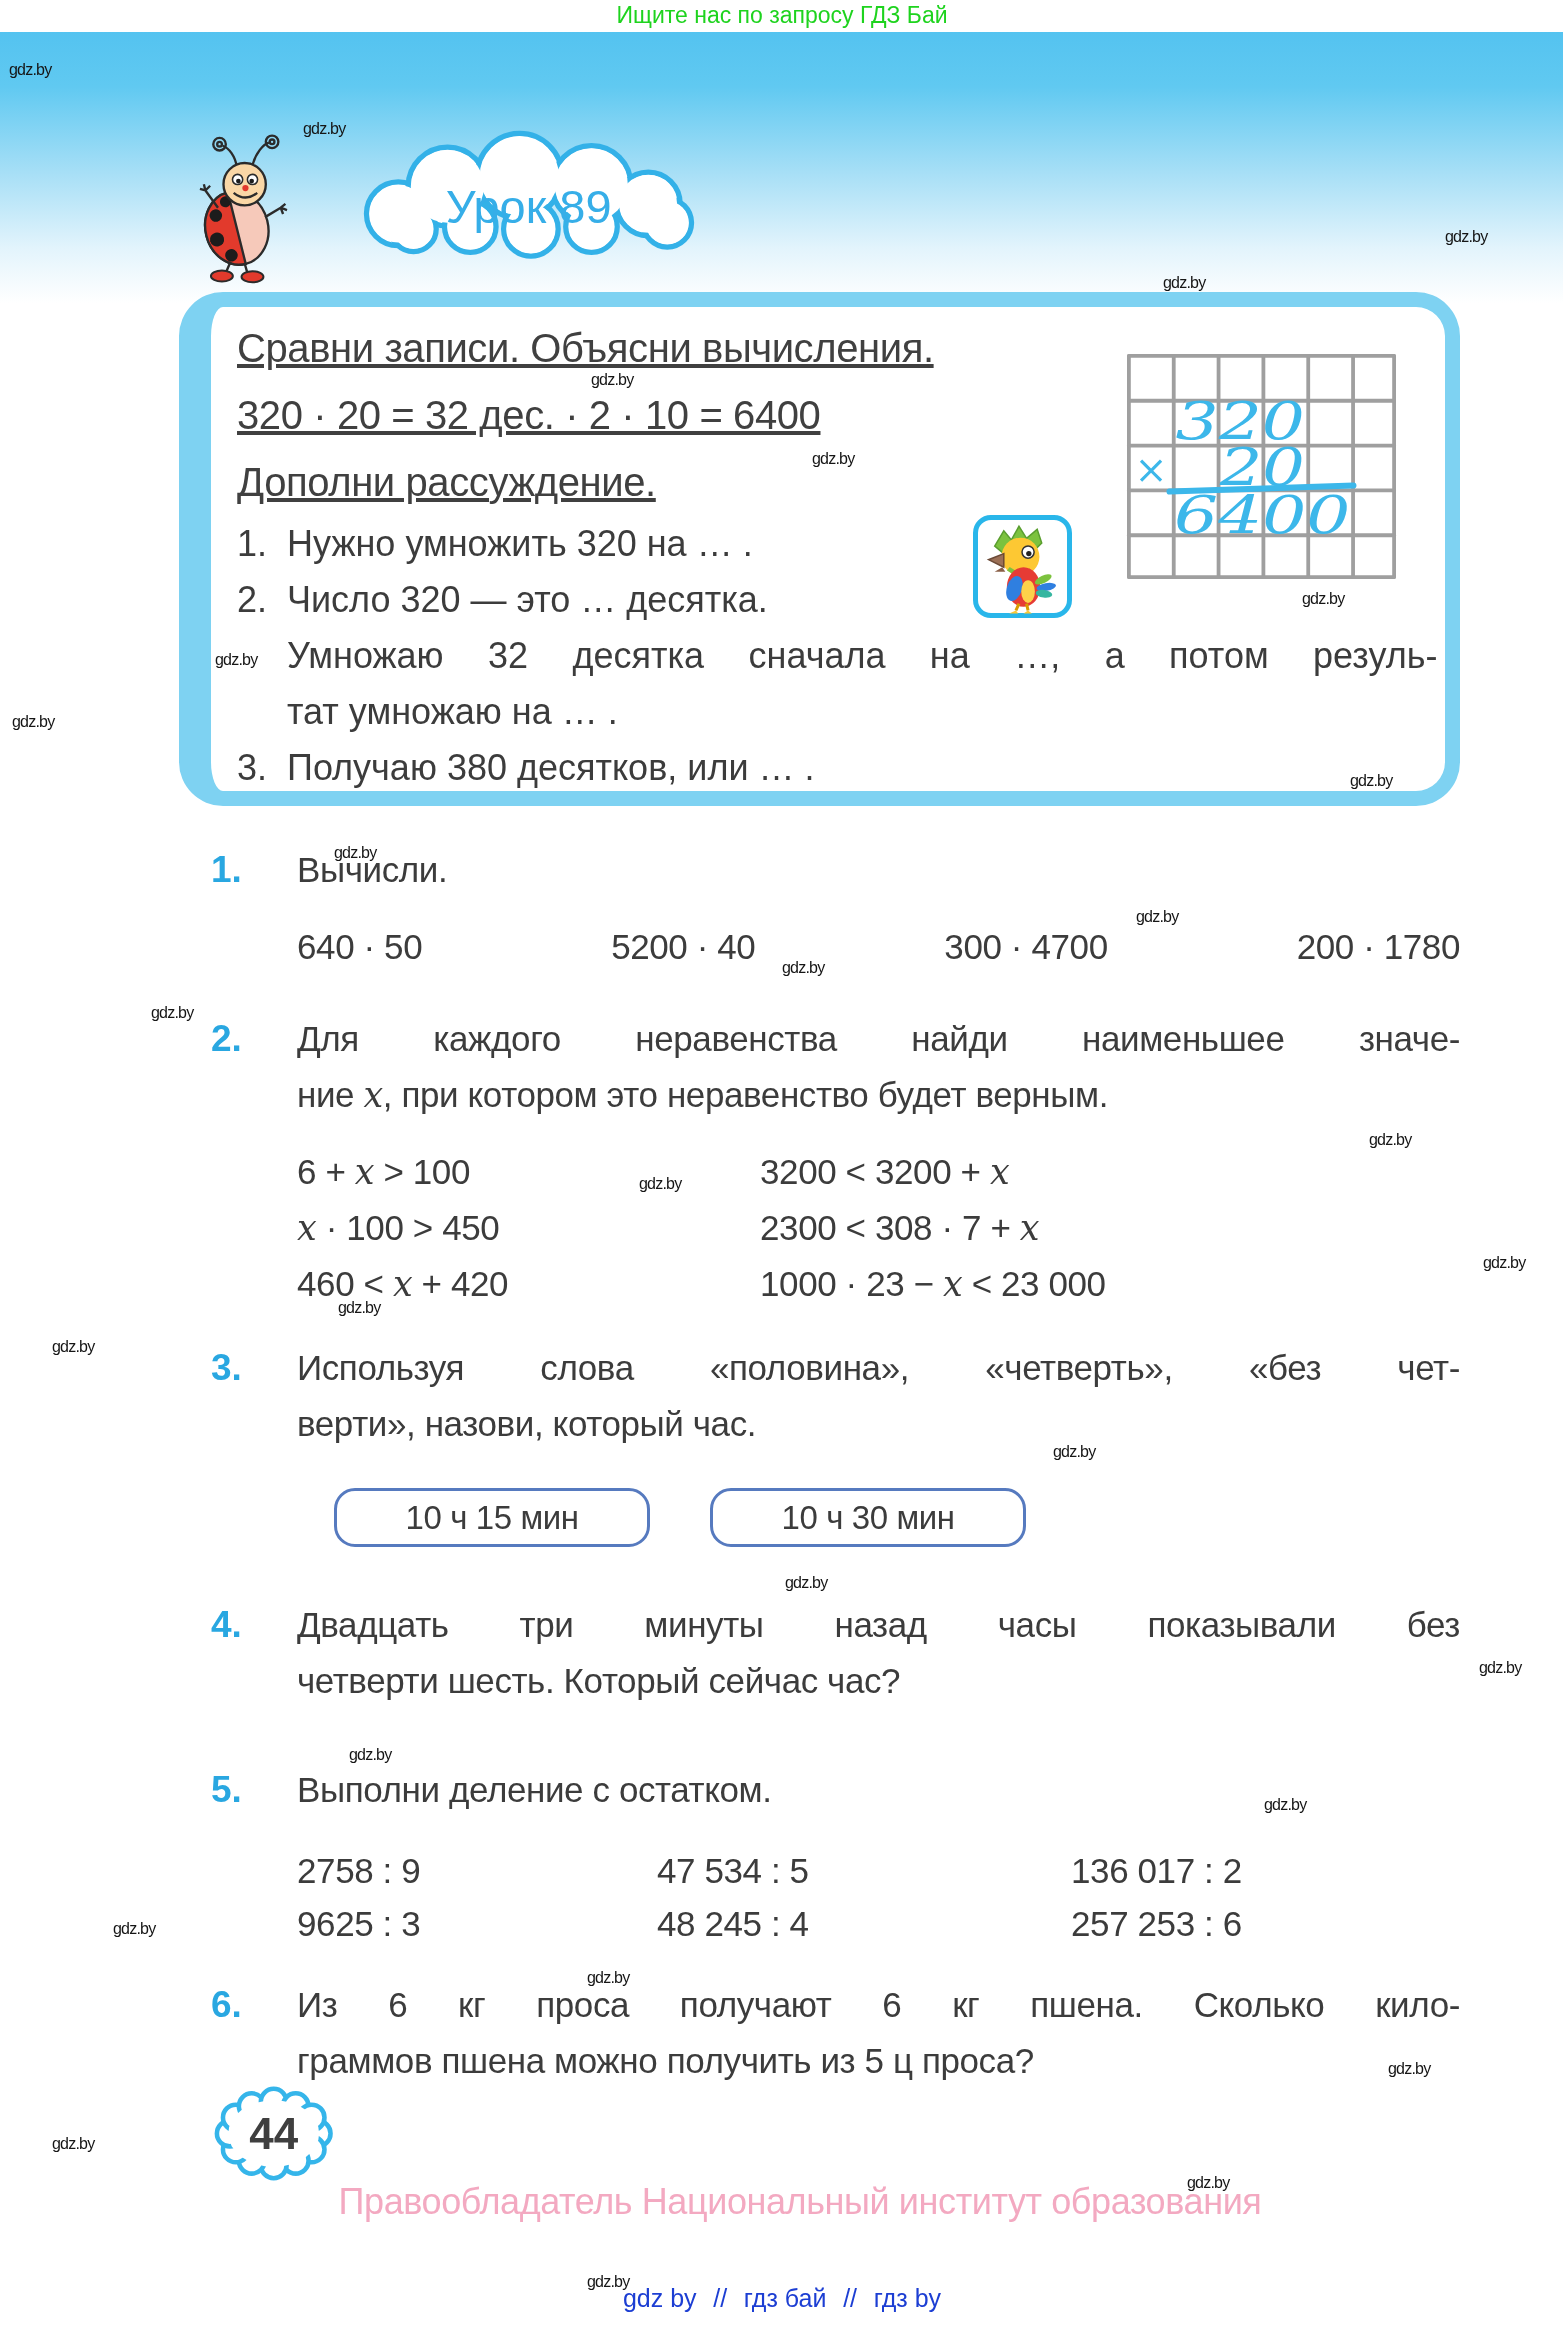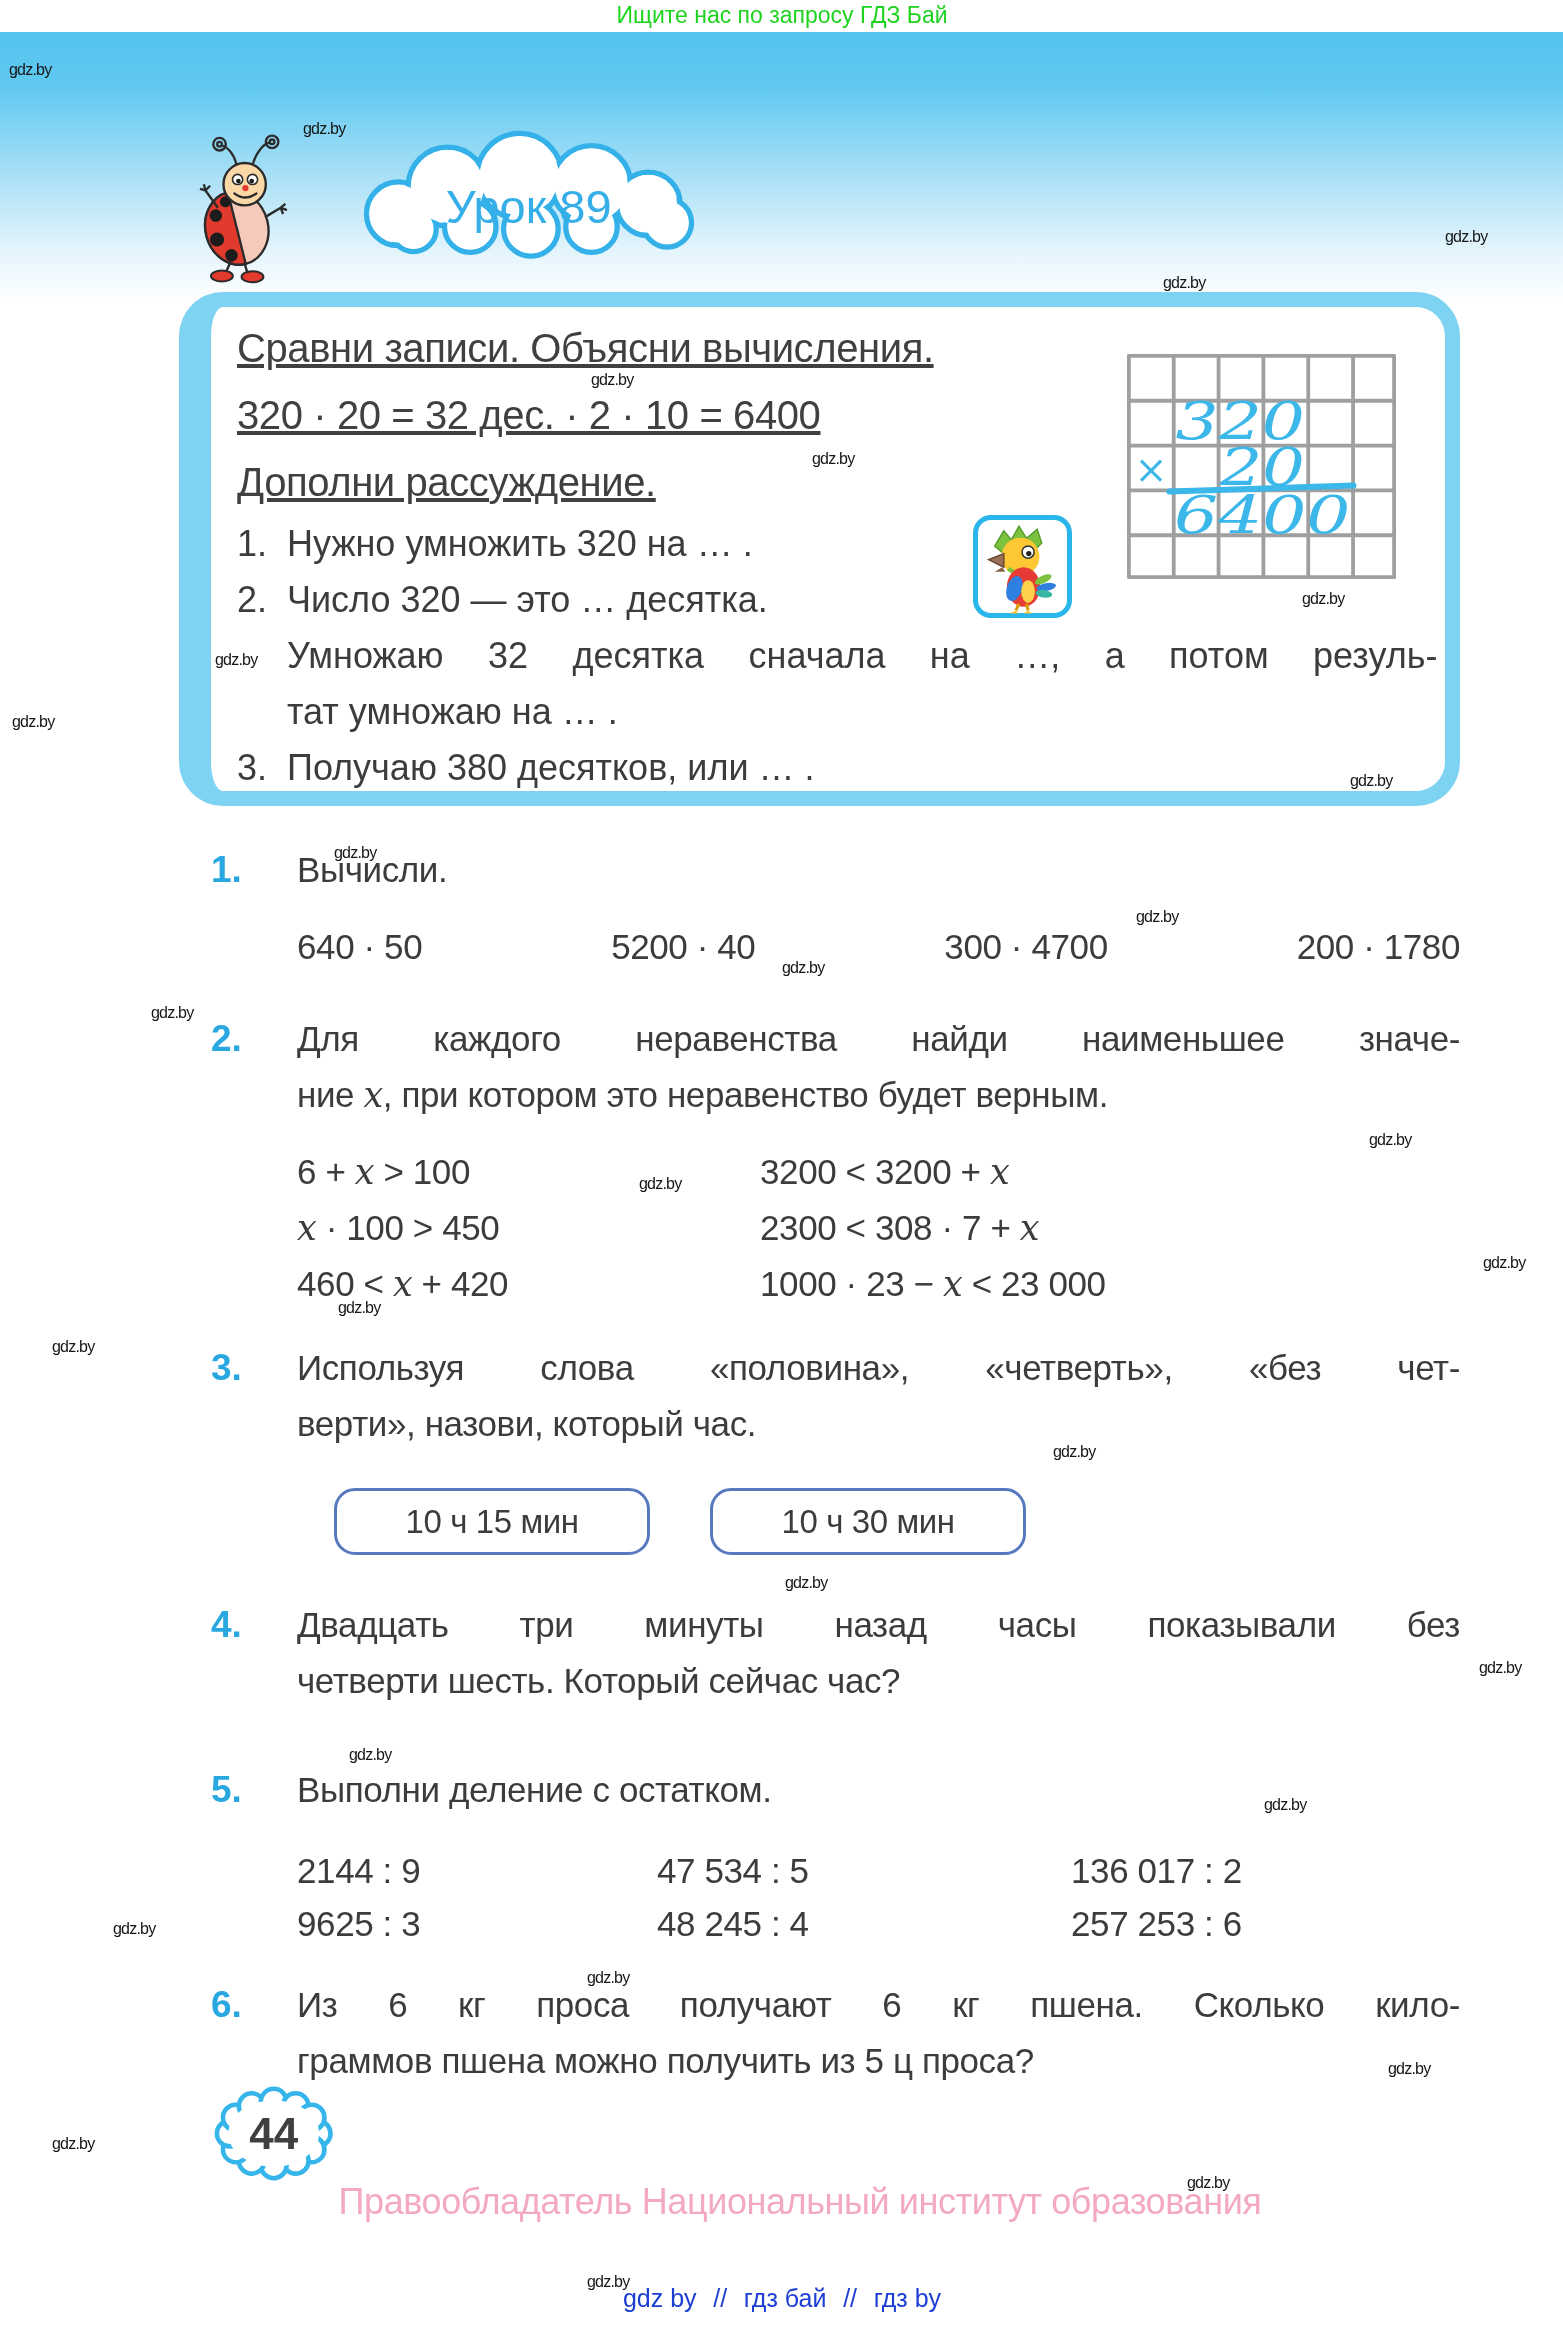--- a/index.html
+++ b/index.html
@@ -43,21 +43,21 @@
   .ex-body { flex:1; font-size:35px; color:#3c3c3c; letter-spacing:-0.4px; }
   .line { line-height:56px; }
   .jl { text-align:justify; text-align-last:justify; }
   .mx { font-family:"DejaVu Serif", serif; font-style:italic; }
 
   .ex1-items { display:flex; justify-content:space-between; margin-top:29px; white-space:nowrap; }
   .ex2-grid { display:grid; grid-template-columns:463px 1fr; margin-top:21px; }
   .ex2-grid .cell { line-height:56px; white-space:nowrap; }
   .times-row { display:flex; gap:60px; padding-left:37px; margin-top:36px; }
   .timebox {
-    width:316px; height:67px; box-sizing:border-box; background:#ffffff;
+    width:316px; height:59px; box-sizing:border-box; background:#ffffff;
     border:3.8px solid #567abf; border-radius:21px;
     display:flex; align-items:center; justify-content:center; font-size:33px; color:#3c3c3c;
   }
   .ex5-grid { display:grid; grid-template-columns:360px 414px 1fr; margin-top:26px; }
   .ex5-grid .cell { line-height:53px; white-space:nowrap; }
 
   .cloud44 { position:absolute; left:204px; top:2085px; }
   .copyright {
     position:absolute; left:0; top:2181px; width:100%; text-align:center;
     font-size:36px; color:#f3a9c1; letter-spacing:-0.4px;padding-left:18px;
@@ -268,21 +268,21 @@
     <div class="line jl">Двадцать три минуты назад часы показывали без</div>
     <div class="line">четверти шесть. Который сейчас час?</div>
   </div>
 </div>
 
 <div class="ex" style="top:1762px">
   <div class="ex-num">5.</div>
   <div class="ex-body">
     <div class="line">Выполни деление с остатком.</div>
     <div class="ex5-grid">
-      <div class="cell">2144 : 9</div>
+      <div class="cell">2758 : 9</div>
       <div class="cell">47 534 : 5</div>
       <div class="cell">136 017 : 2</div>
       <div class="cell">9625 : 3</div>
       <div class="cell">48 245 : 4</div>
       <div class="cell">257 253 : 6</div>
     </div>
   </div>
 </div>
 
 <div class="ex" style="top:1977px">

